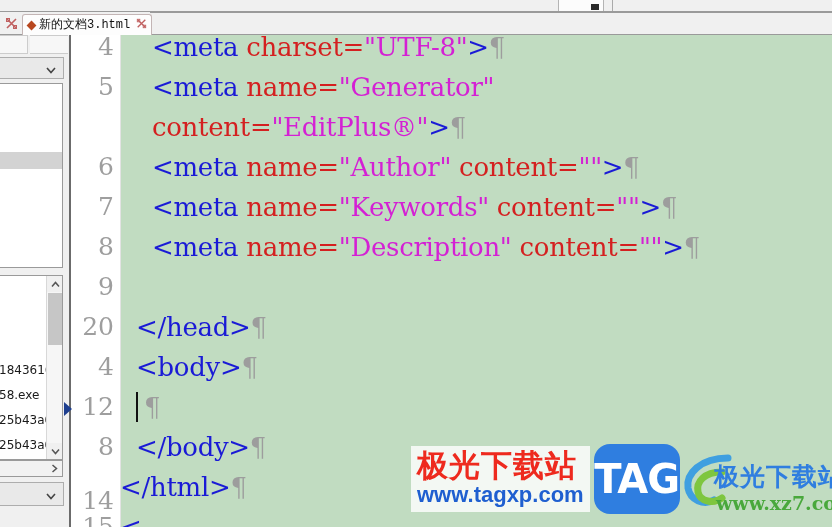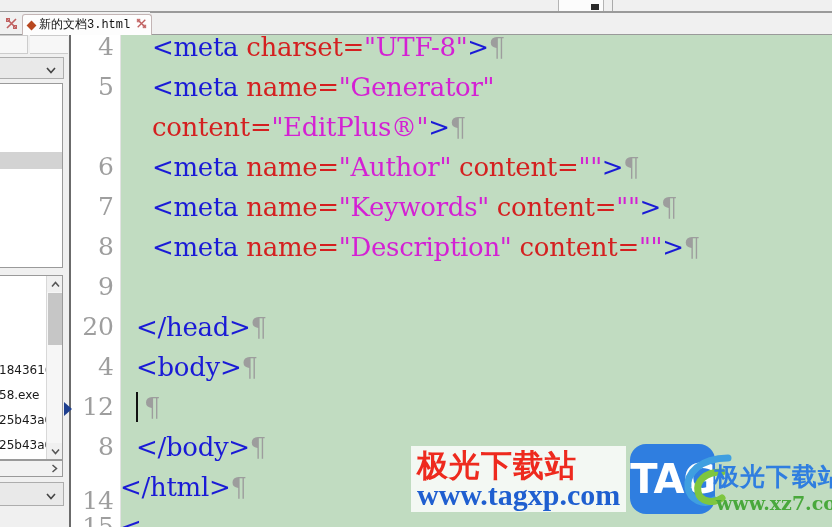--- a/index.html
+++ b/index.html
@@ -347,23 +347,23 @@
   .wm-cn {
     font-family: "DejaVu Sans", sans-serif;
     font-weight: bold;
     font-size: 31px;
     color: #ee2a1e;
     letter-spacing: 1px;
     line-height: 34px;
     white-space: nowrap;
   }
   .wm-url {
-    font-family: Liberation Serif, serif;
+    font-family: Liberation Sans, sans-serif;
     font-weight: bold;
-    font-size: 30px;
+    font-size: 22px;
     color: #1f5fd0;
     line-height: 26px;
     white-space: nowrap;
   }
   .wm-badge {
     width: 86px; height: 70px;
     background: #2f7ee0;
     border-radius: 16px;
     color: #ffffff;
     font-family: "DejaVu Sans", sans-serif;

